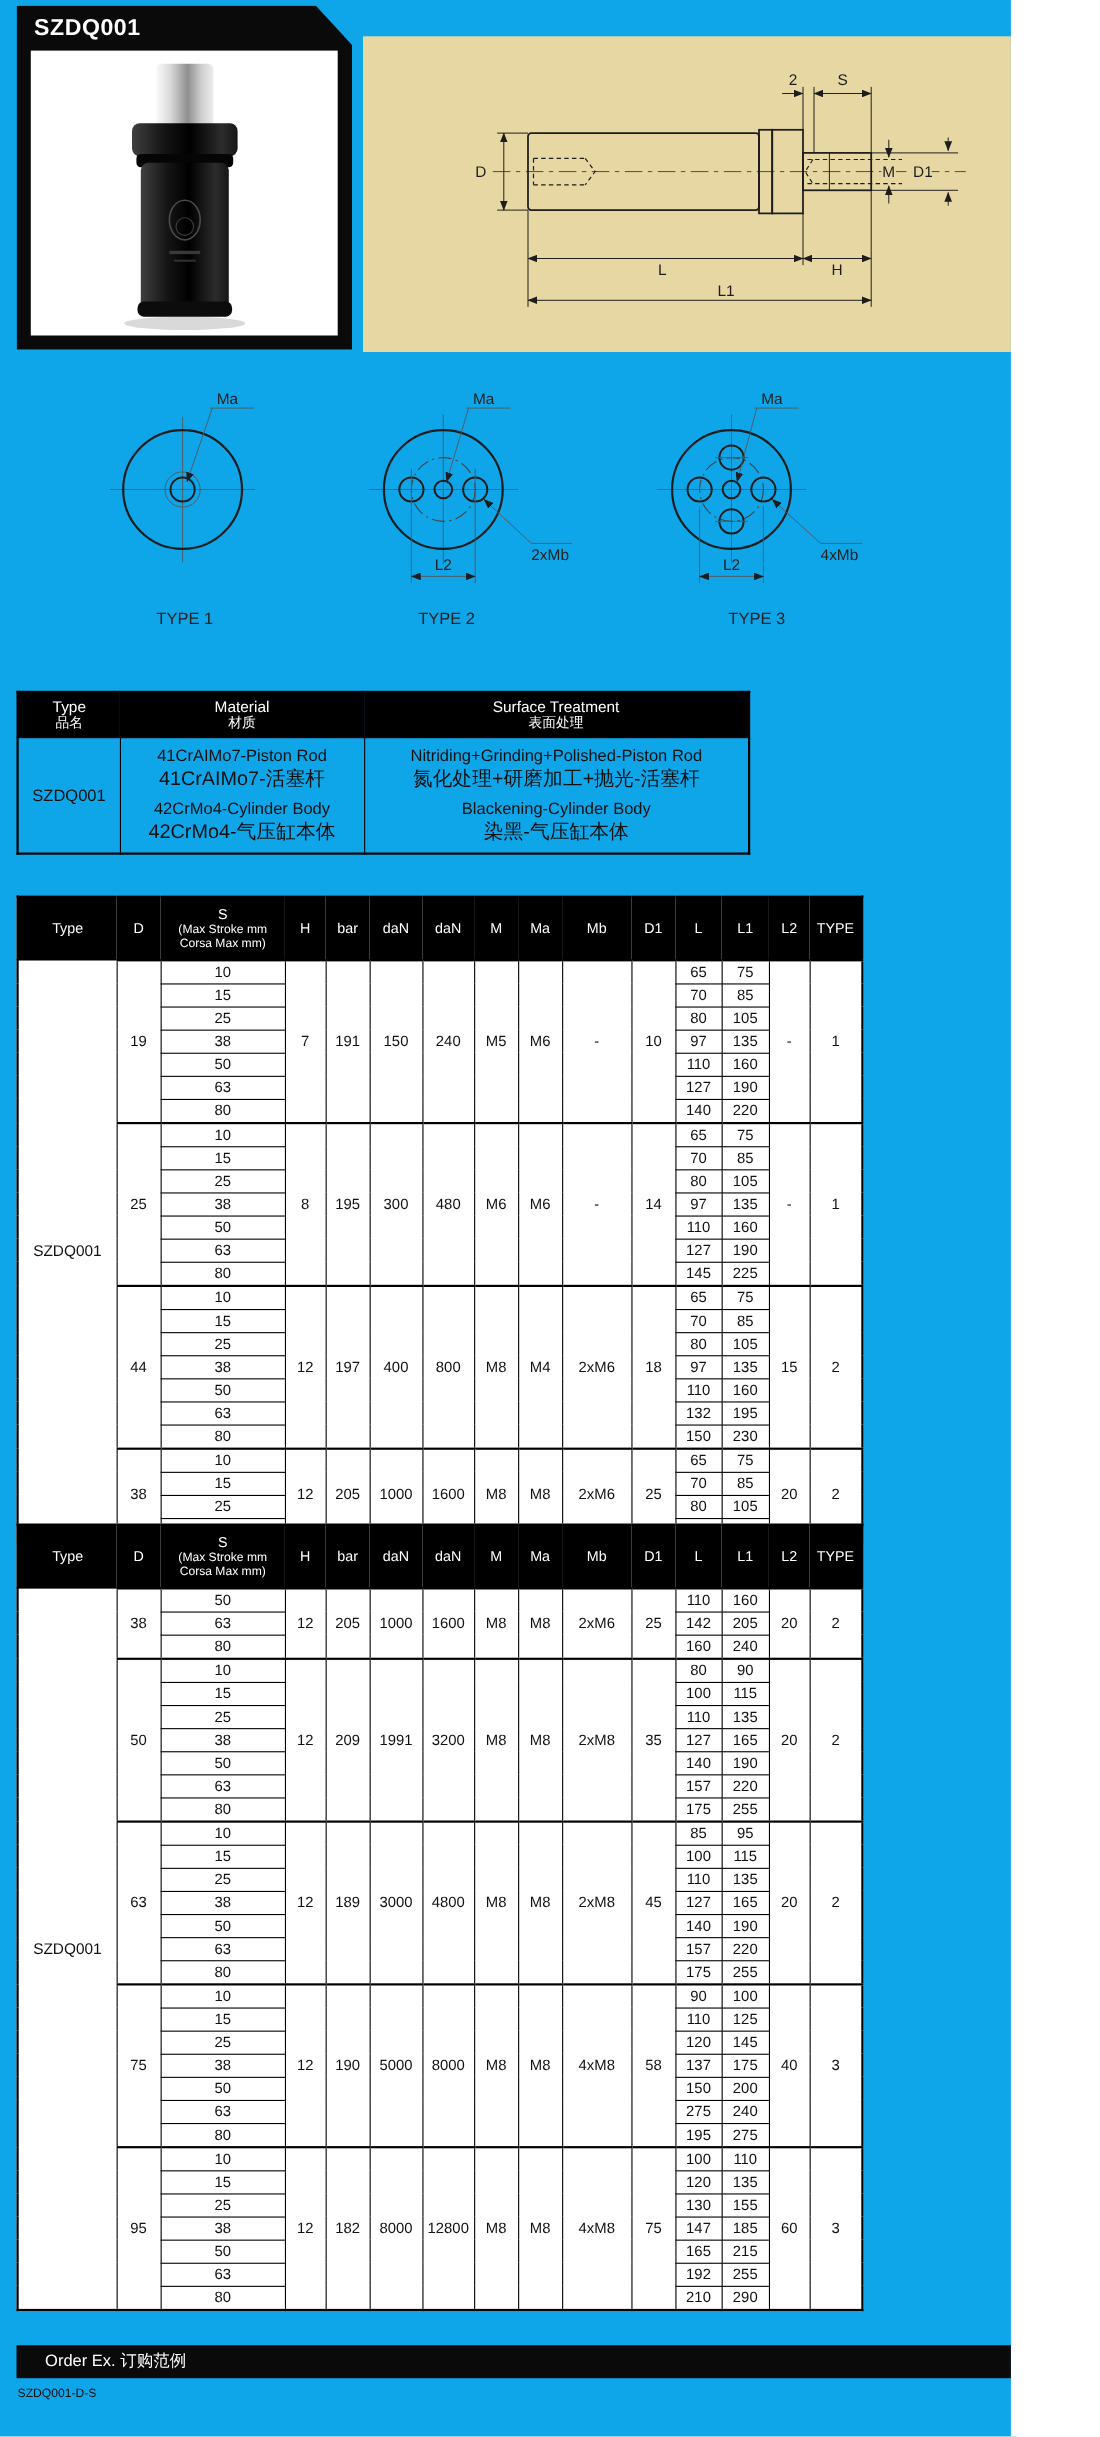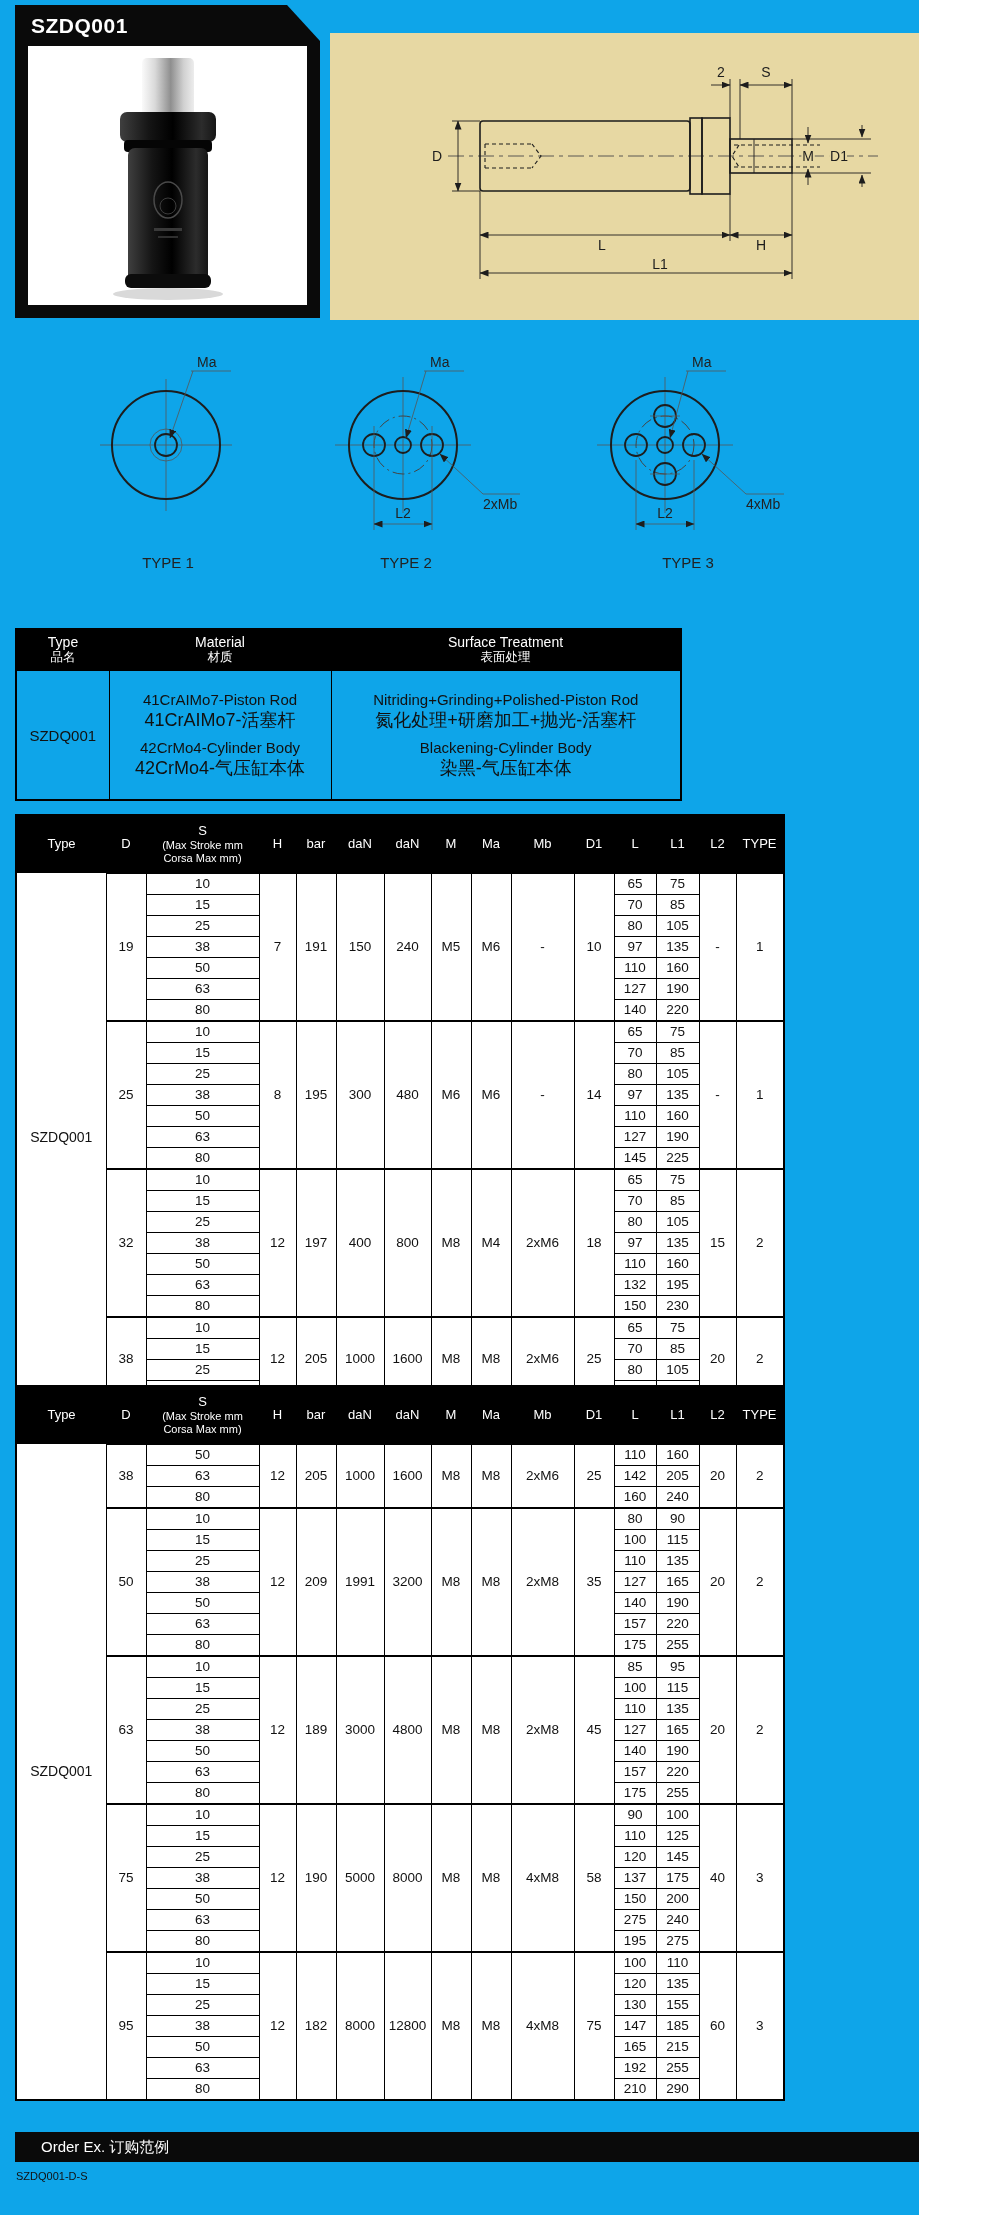--- a/index.html
+++ b/index.html
@@ -25,21 +25,21 @@
   .tdg .bolt{stroke:#444;stroke-width:1;fill:none;stroke-dasharray:12 4 2 4;}
   .tdg .ch{stroke:#555;stroke-width:.8;fill:none;}
   .tdg text{font-family:"Liberation Sans",sans-serif;font-size:14px;fill:#222;}
   .tcap{position:absolute;top:554px;width:120px;text-align:center;font-size:15px;color:#222;}
   
   table.mat{position:absolute;left:15px;top:628px;width:665px;border-collapse:collapse;
             border:2px solid #000;table-layout:fixed;}
   table.mat th{background:#000;color:#fff;font-weight:normal;padding:4px 0 5px;}
   table.mat th .en{font-size:14px;line-height:1.15;}
   table.mat th .zh{font-size:12.5px;line-height:1.2;}
-  table.mat td{border:1px solid #000;text-align:center;vertical-align:middle;padding:20px 4px;}
+  table.mat td{border:1px solid #000;text-align:center;vertical-align:middle;padding:8px 4px;}
   table.mat td .en{font-size:15px;line-height:1.2;}
   table.mat td .zh{font-size:18px;line-height:1.25;}
   table.mat td .gap{margin-top:7px;}
   .type-name{font-size:15px;}
   
   .spec-host{position:absolute;left:15px;}
   #spec1{top:814px;} #spec2{top:1385px;}
   table.spec{border-collapse:collapse;table-layout:fixed;width:768px;border:2px solid #000;background:#fff;}
   table.spec th{background:#000;color:#fff;font-weight:normal;font-size:13px;line-height:1.2;padding:7px 0;}
   table.spec th div{font-size:13px;}
@@ -388,21 +388,21 @@
             <td>63</td>
             <td>127</td>
             <td>190</td>
           </tr>
           <tr>
             <td>80</td>
             <td>145</td>
             <td>225</td>
           </tr>
           <tr>
-            <td rowspan="7" class="bs">32</td>
+            <td rowspan="7" class="bs">44</td>
             <td class="bs">10</td>
             <td rowspan="7" class="bs">12</td>
             <td rowspan="7" class="bs">197</td>
             <td rowspan="7" class="bs">400</td>
             <td rowspan="7" class="bs">800</td>
             <td rowspan="7" class="bs">M8</td>
             <td rowspan="7" class="bs">M4</td>
             <td rowspan="7" class="bs">2xM6</td>
             <td rowspan="7" class="bs">18</td>
             <td class="bs">65</td>

